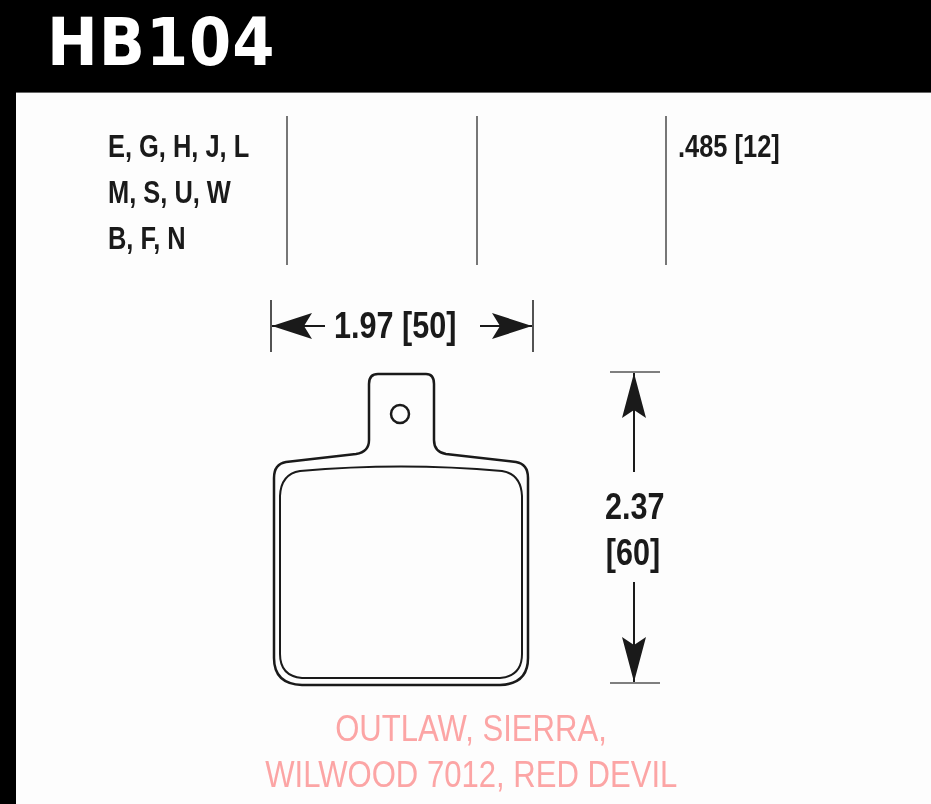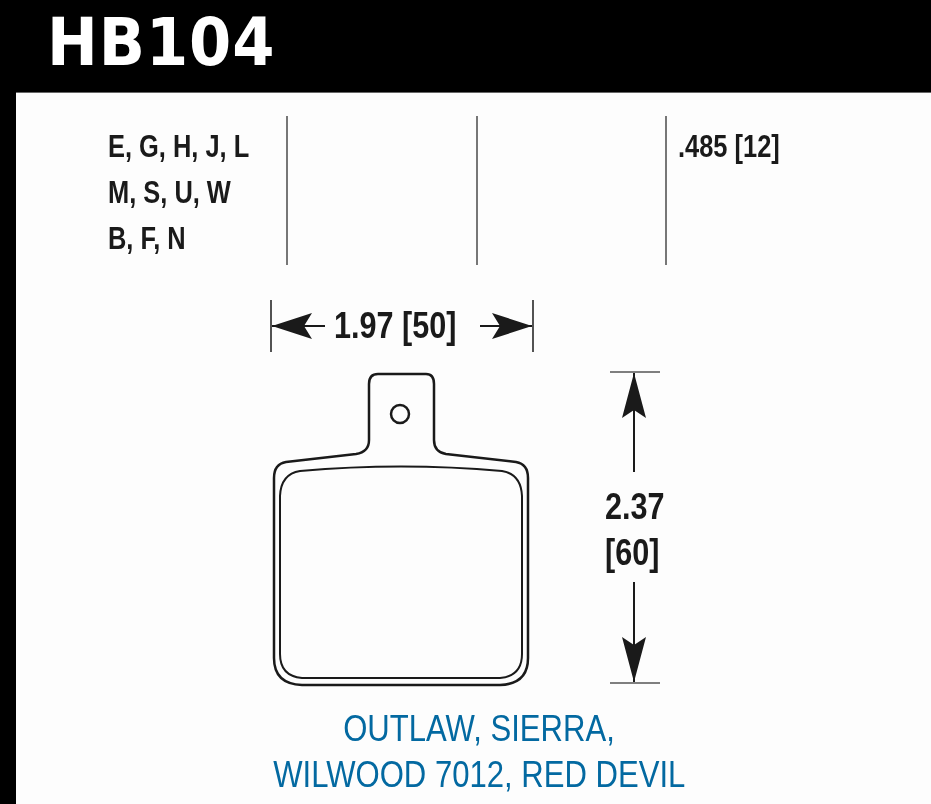--- a/index.html
+++ b/index.html
@@ -4,23 +4,23 @@
 <style>
   html, body { margin:0; padding:0; }
   body { width:931px; height:804px; background:#000; position:relative; overflow:hidden; font-family:"Liberation Sans", "DejaVu Sans", sans-serif; }
   .header { position:absolute; left:0; top:0; width:931px; height:76px; background:#000; }
   .title { position:absolute; left:47px; top:10px; color:#fff; font-family:"DejaVu Sans", sans-serif; font-weight:bold; font-size:66px; line-height:66px; letter-spacing:1px; transform:scaleX(0.92); transform-origin:left top; }
   .panel { position:absolute; left:16px; top:92px; width:915px; height:712px; background:#fdfdfd; border-top:1px solid #666; }
   .compounds { position:absolute; left:108px; top:124px; font-weight:bold; font-size:31px; line-height:46px; color:#1a1a1a; transform:scaleX(0.82); transform-origin:left top; white-space:nowrap; }
   .thickness { position:absolute; left:678px; top:124px; font-weight:bold; font-size:31px; line-height:46px; color:#1a1a1a; transform:scaleX(0.82); transform-origin:left top; white-space:nowrap; }
   .vline { position:absolute; top:116px; width:2px; height:149px; background:#777; }
   .width-label { position:absolute; left:334px; top:306px; font-weight:bold; font-size:36px; line-height:40px; color:#1a1a1a; transform:scaleX(0.85); transform-origin:left top; white-space:nowrap; }
-  .height-label { position:absolute; left:600px; top:484px; width:66px; font-weight:bold; font-size:36px; line-height:46px; color:#1a1a1a; }
+  .height-label { position:absolute; left:600px; top:484px; width:66px; text-align:center; font-weight:bold; font-size:36px; line-height:46px; color:#1a1a1a; }
   .height-label span { display:block; transform:scaleX(0.85); }
-  .vehicles { position:absolute; left:234px; top:706px; width:490px; text-align:center; font-size:37px; line-height:46px; color:#0369a1; }
+  .vehicles { position:absolute; left:226px; top:706px; width:490px; text-align:center; font-size:37px; line-height:46px; color:#fca5a5; }
   .vehicles span { display:block; transform:scaleX(0.84); white-space:nowrap; }
   svg.draw { position:absolute; left:0; top:0; }
 </style>
 </head>
 <body>
 
 <div class="header">
   <div class="title">HB104</div>
 </div>
 

